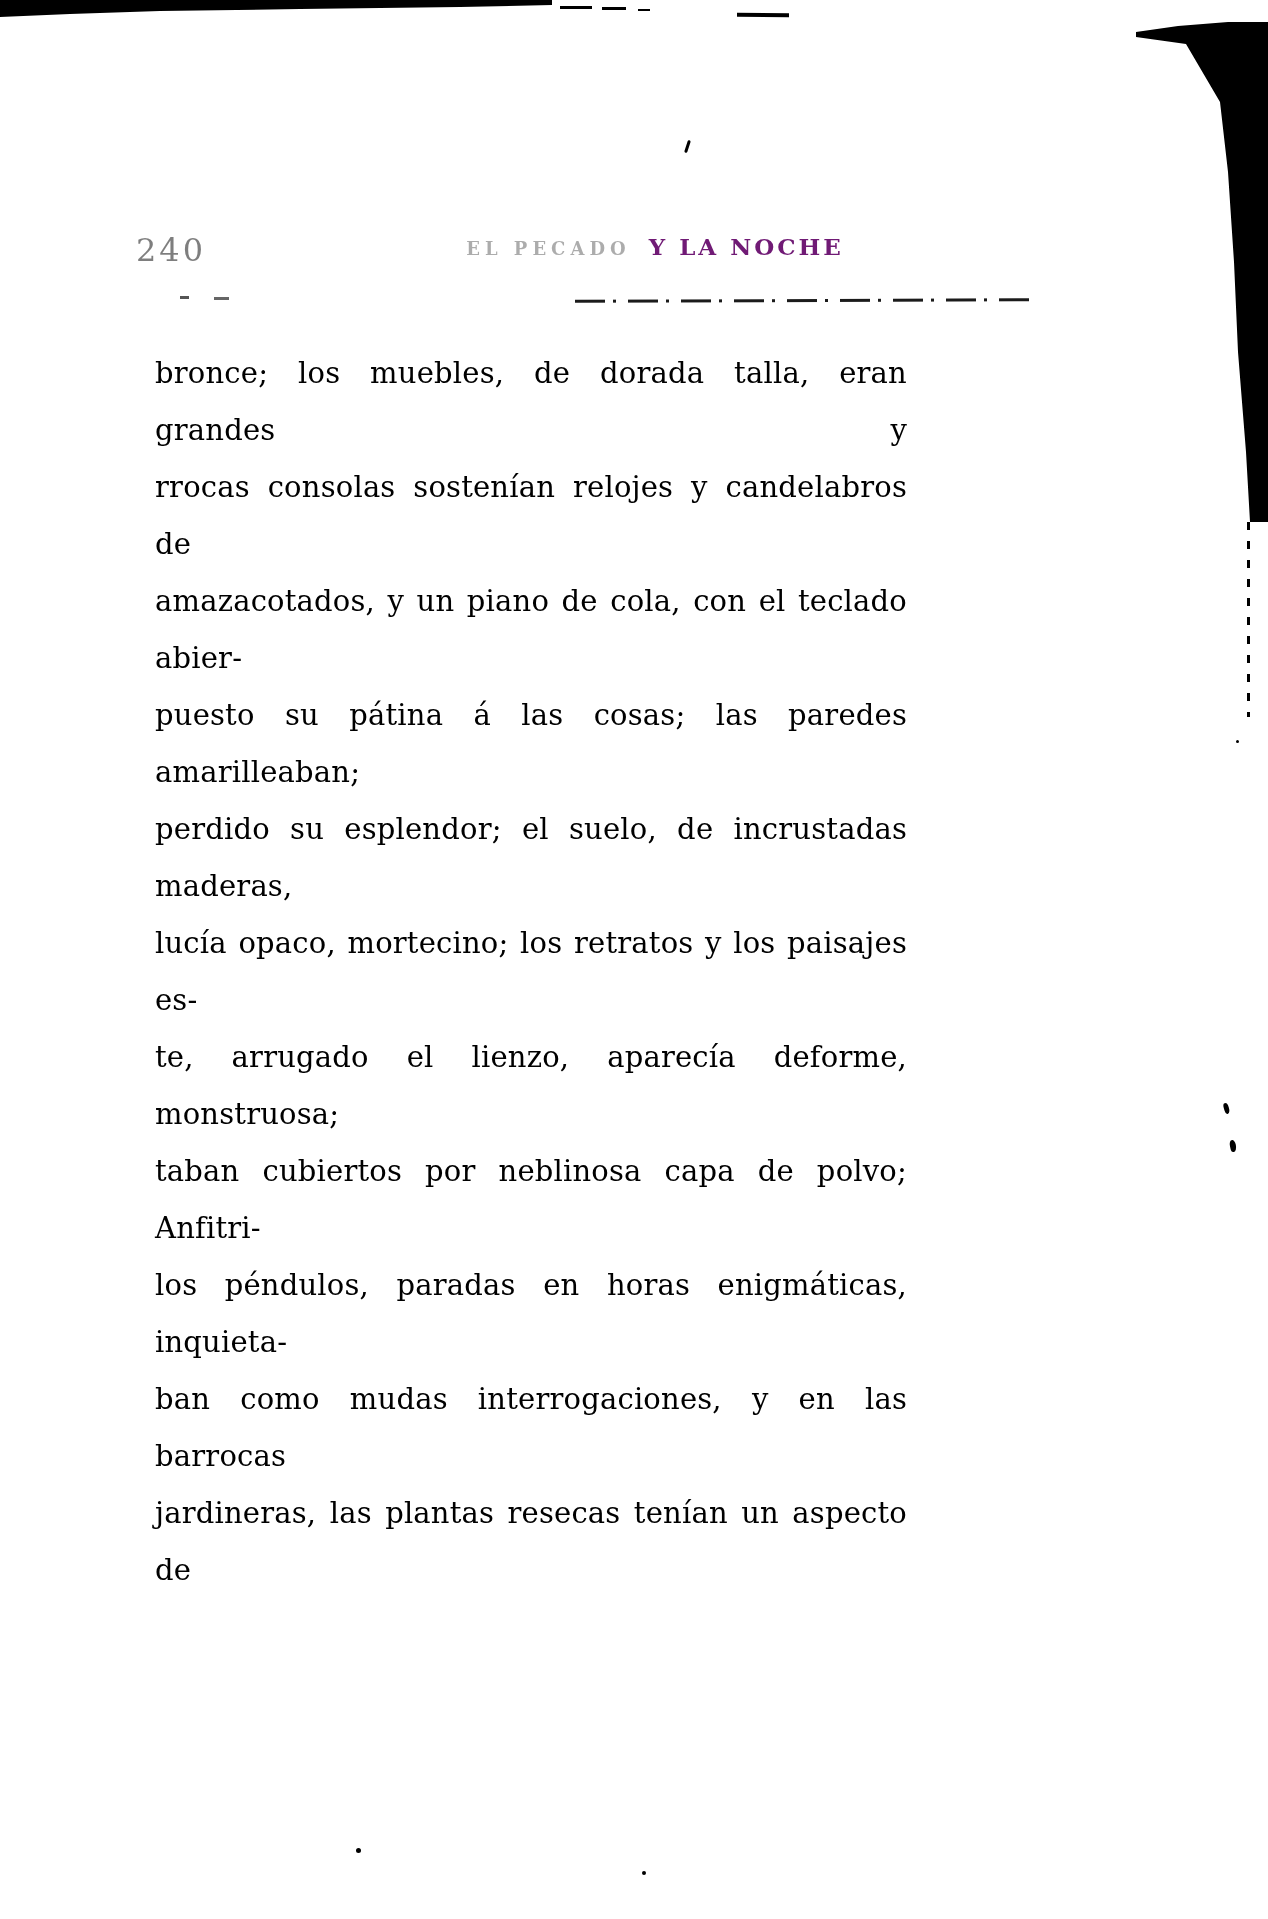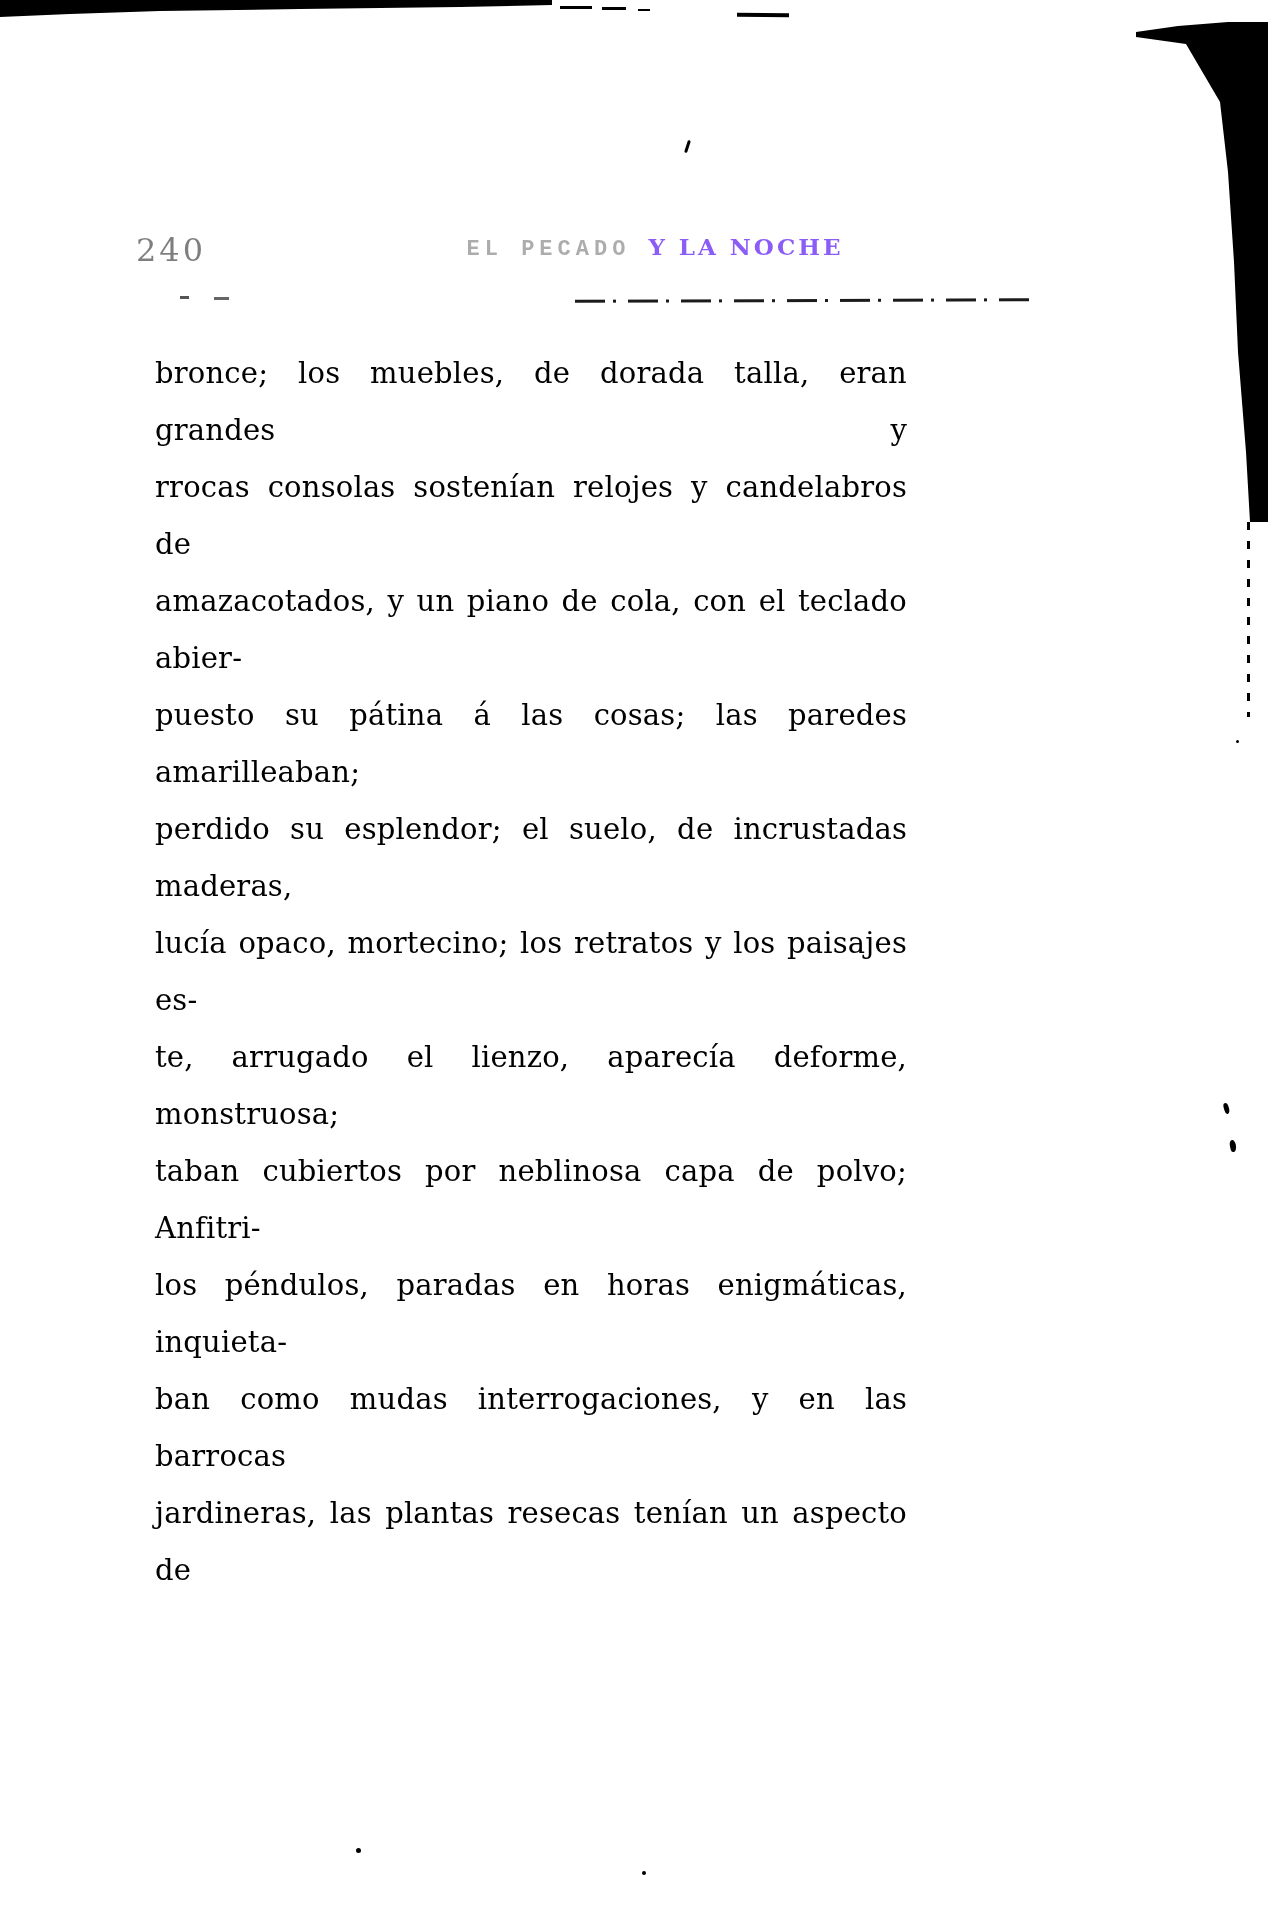--- a/index.html
+++ b/index.html
@@ -41,25 +41,25 @@
   .page-number{
     position:absolute;left:136px;top:231px;
     font-size:32px;letter-spacing:3px;opacity:.5;
   }
   .running-title{
     position:absolute;left:440px;top:233px;width:430px;
     display:flex;justify-content:center;align-items:baseline;gap:18px;
     white-space:nowrap;
   }
   .title-faded{
-    font-size:22px;font-weight:bold;letter-spacing:5px;
-    opacity:.32;filter:blur(.4px);font-family:Liberation Mono, monospace;
+    font-size:18px;font-weight:bold;letter-spacing:5px;
+    opacity:.32;filter:blur(.4px);
   }
   .title-strong{
-    font-size:23px;font-weight:bold;letter-spacing:3px;color:#8b5cf6;
+    font-size:23px;font-weight:bold;letter-spacing:3px;color:#701a75;
   }
   .header-rule{
     position:absolute;left:575px;top:299px;width:462px;height:3px;
     background:repeating-linear-gradient(90deg,#1b1b1b 0 30px,transparent 30px 38px,#1b1b1b 38px 41px,transparent 41px 53px);
     transform:rotate(-.2deg);
   }
   
   .body-text{
     position:absolute;left:155px;top:345px;width:752px;
     font-size:29px;line-height:57px;letter-spacing:.2px;

